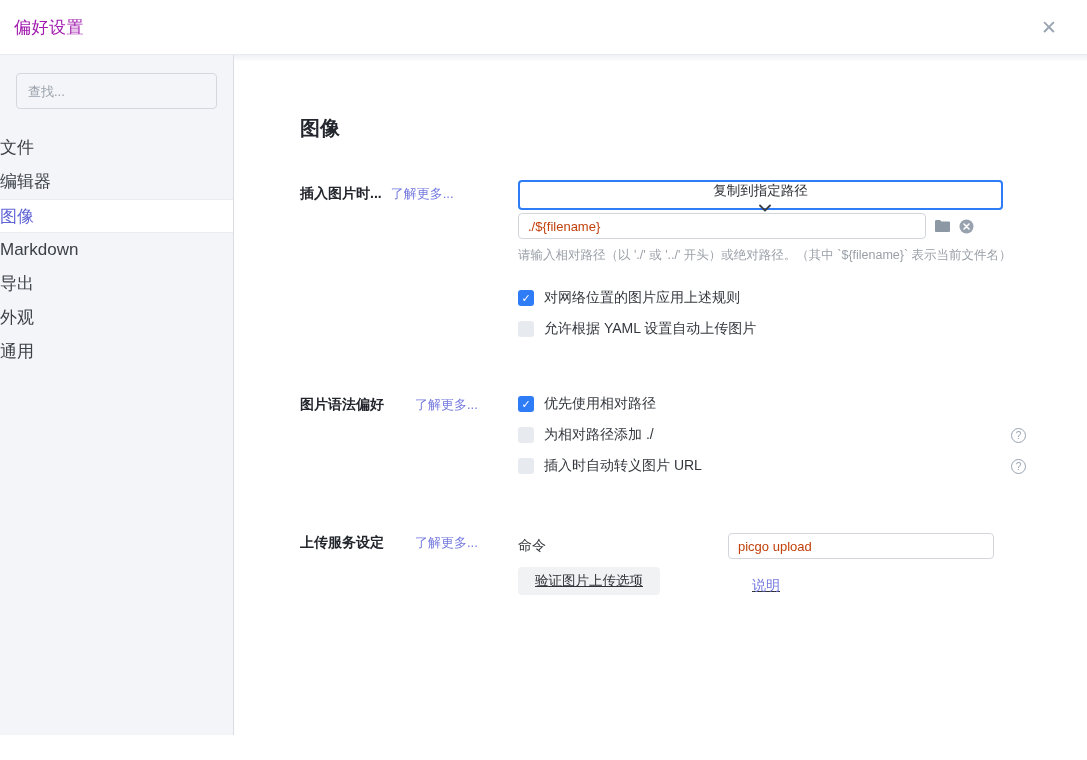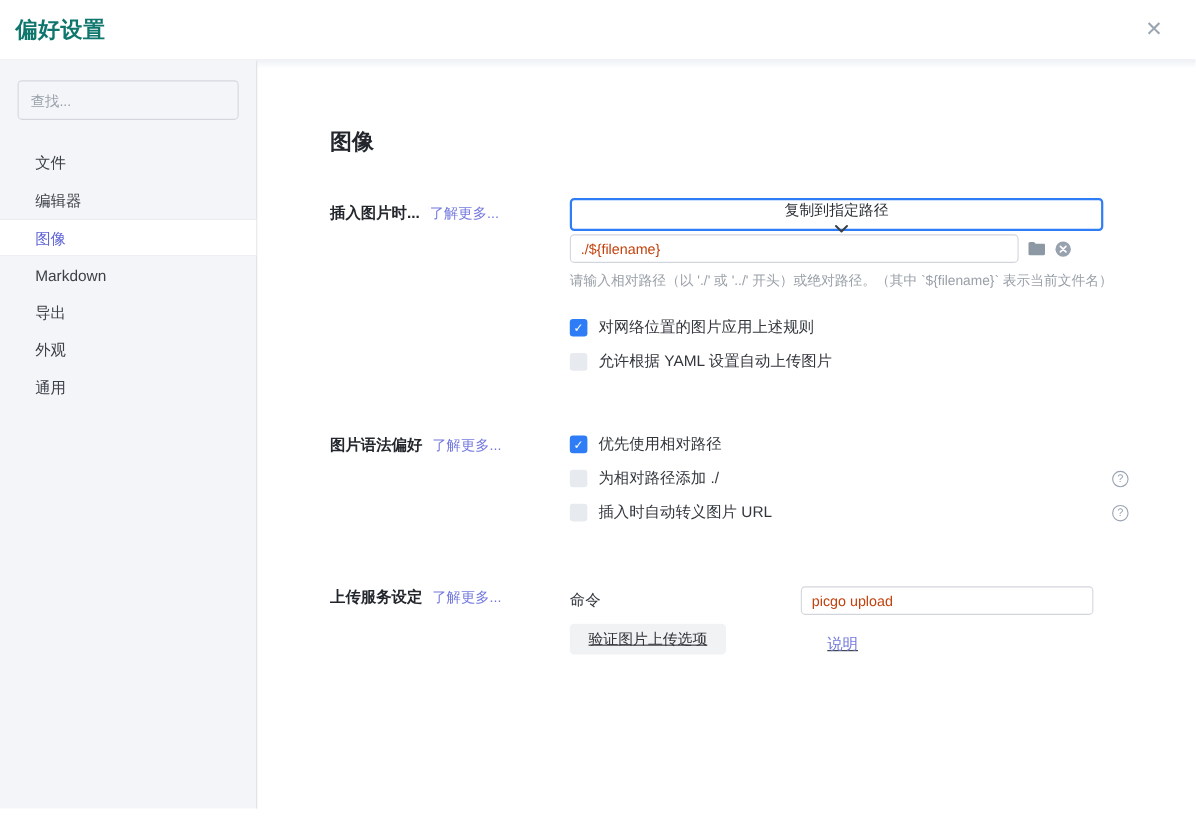--- a/index.html
+++ b/index.html
@@ -10,57 +10,57 @@
     font-family: "Liberation Sans", "DejaVu Sans", sans-serif;
     color: #30343a;
   }
   
   .header {
     height: 55px; background: #fff;
     border-bottom: 1px solid #e8eaee;
     display: flex; align-items: center; justify-content: space-between;
     padding: 0 26px 0 14px;
   }
-  .dialog-title { font-size: 20px; font-weight: bold; color: #0f766e; letter-spacing: .5px; }
+  .dialog-title { font-size: 17px; font-weight: normal; color: #a21caf; letter-spacing: .5px; }
   .close-btn {
     color: #9aa5b1; font-size: 19px; line-height: 1; cursor: pointer;
     background: none; border: none; padding: 4px; font-family: inherit;
   }
   
   .layout { display: flex; height: 680px; }
   .sidebar {
     width: 234px; flex-shrink: 0;
     background: #f4f5f8; border-right: 1px solid #d9dce1;
   }
   .search-wrap { padding: 18px 16px 6px 16px; }
   .search-input {
     width: 100%; height: 36px;
     border: 1px solid #d4d8de; border-radius: 4px;
     background: #f4f5f8; padding: 0 11px;
     font-size: 13px; color: #333; font-family: inherit; outline: none;
   }
   .search-input::placeholder { color: #9aa1ab; }
   .nav { margin-top: 16px; }
   .nav-item {
-    height: 34px; line-height: 34px; padding-left: 32px;
-    font-size: 14px; color: #3c4148; cursor: pointer;
+    height: 34px; line-height: 34px; 
+    font-size: 17px; color: #3c4148; cursor: pointer;
   }
   .nav-item.selected {
     background: #ffffff; color: #6166d6;
     border-top: 1px solid #ececf0; border-bottom: 1px solid #ececf0;
   }
   
   .main {
     flex: 1; padding-left: 66px;
     background: linear-gradient(#eef1f5, #ffffff 7px);
   }
   .page-title { font-size: 20px; font-weight: bold; color: #23272d; margin: 0; padding-top: 60px; }
   .section { display: flex; margin-top: 38px; }
   .label-col { width: 218px; flex-shrink: 0; display: flex; align-items: baseline; padding-top: 5px; }
-  .section .label-col.tight { padding-top: 1px; }
+  .section .label-col.tight { padding-top: 1px; gap: 22px; }
   .section-label { font-weight: bold; font-size: 14px; color: #23272d; white-space: nowrap; }
   .learn-more { color: #7479de; font-size: 13px; margin-left: 9px; text-decoration: none; cursor: pointer; white-space: nowrap; }
   .controls { flex: 1; }
   
   .select {
     height: 30px; background: #fff;
     border: 1px solid #c9cdd3; border-radius: 4px;
     display: flex; align-items: center; justify-content: space-between;
     padding: 0 10px; font-size: 13.5px; color: #2c3036; cursor: pointer;
   }

